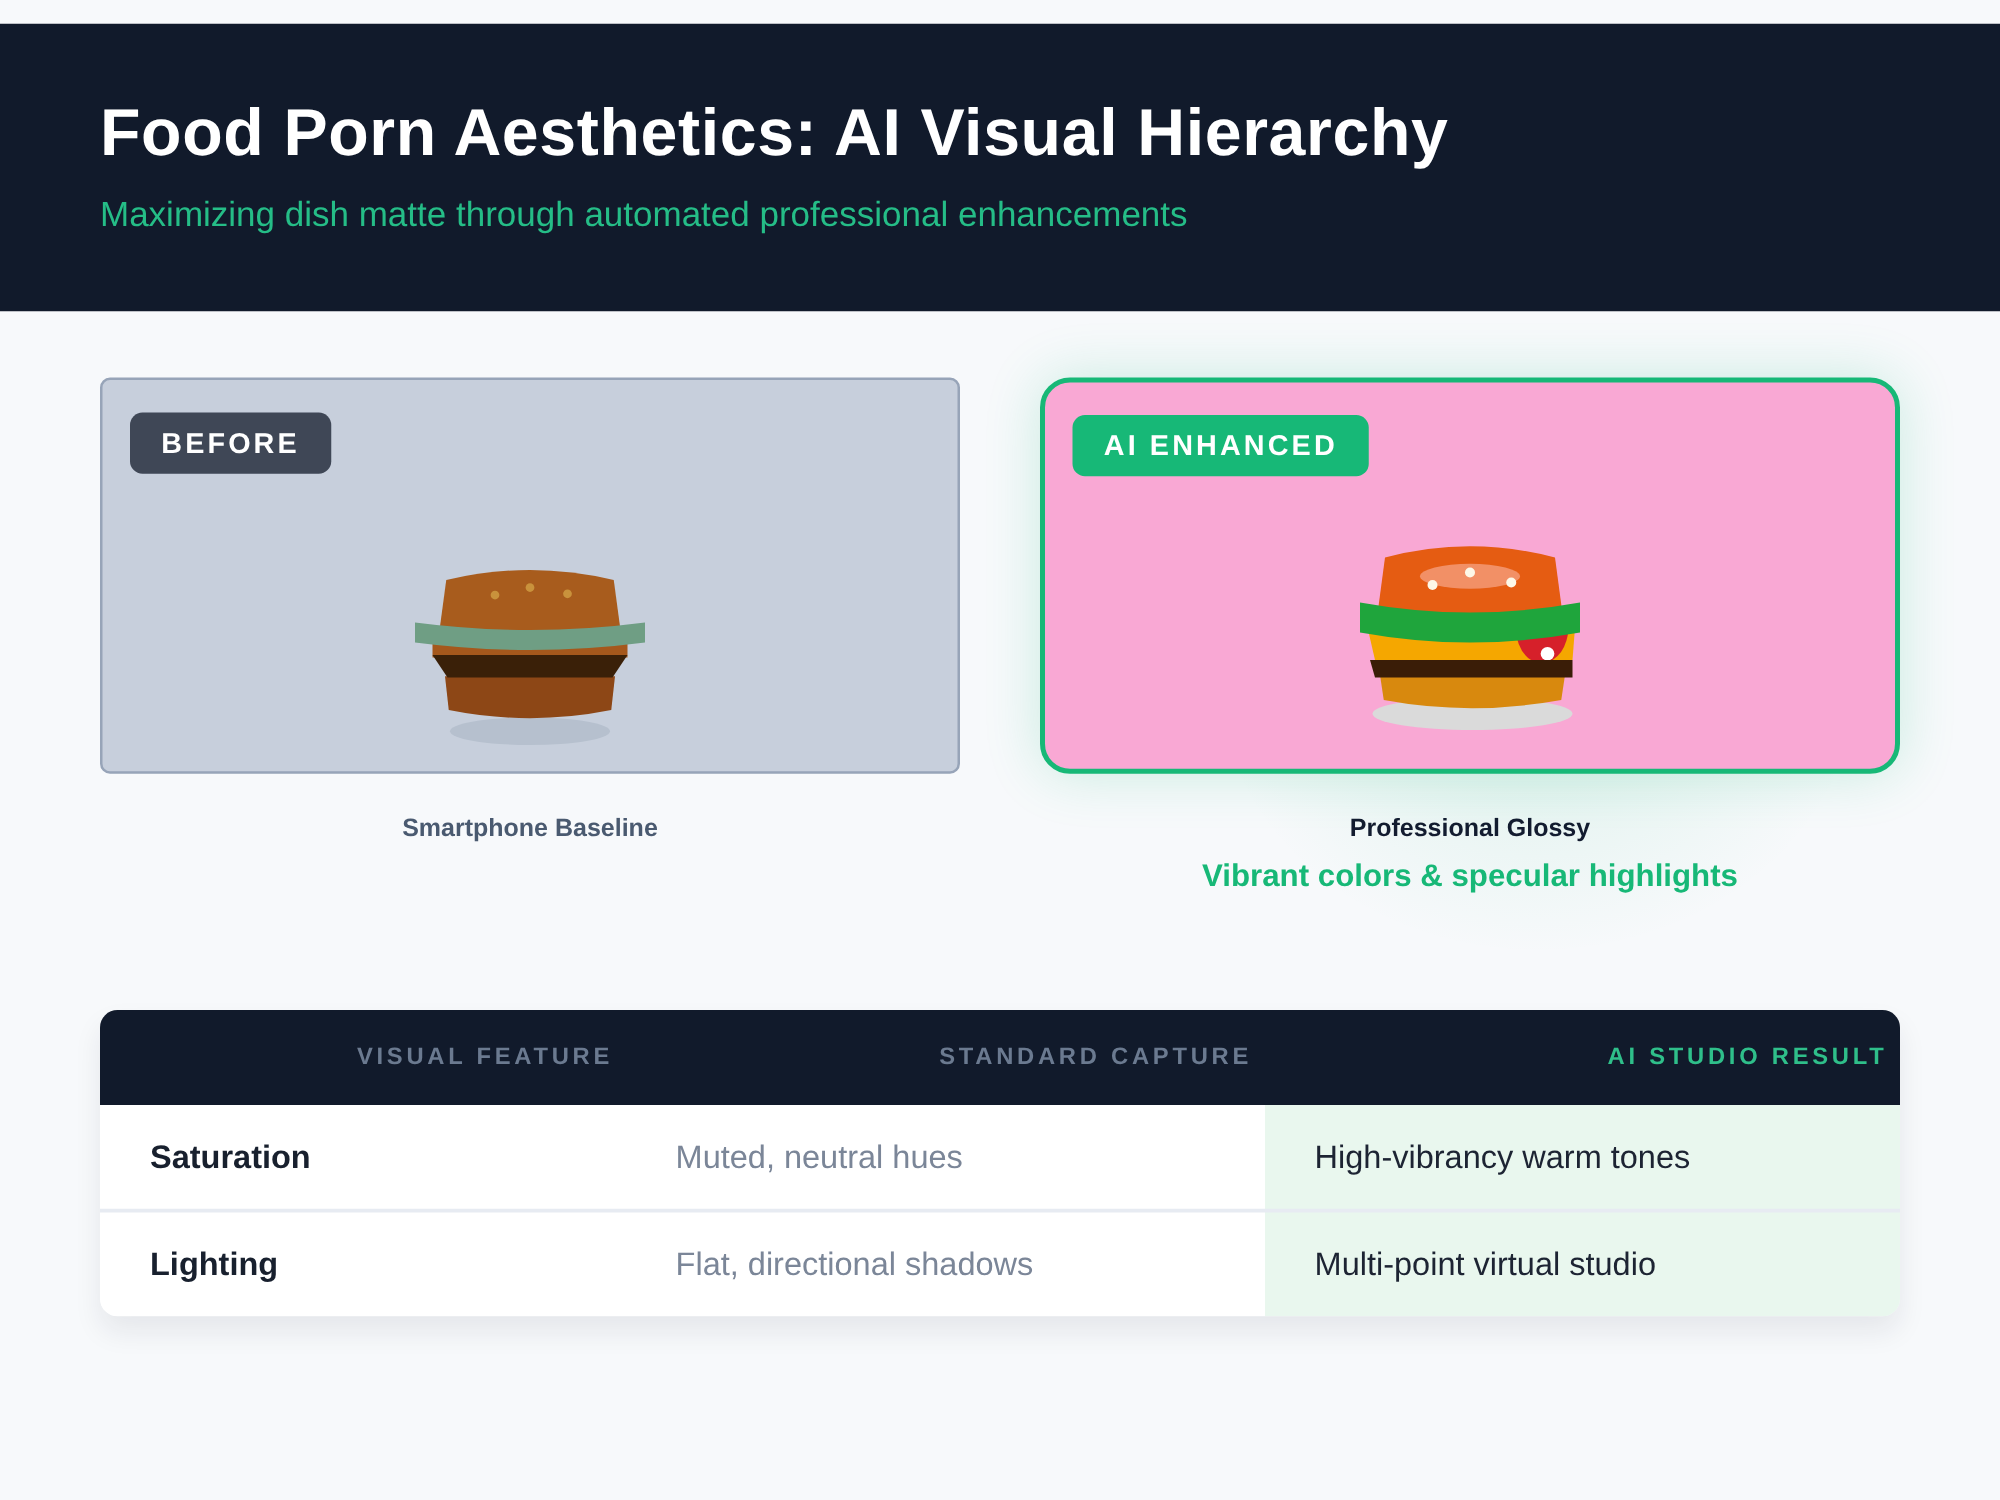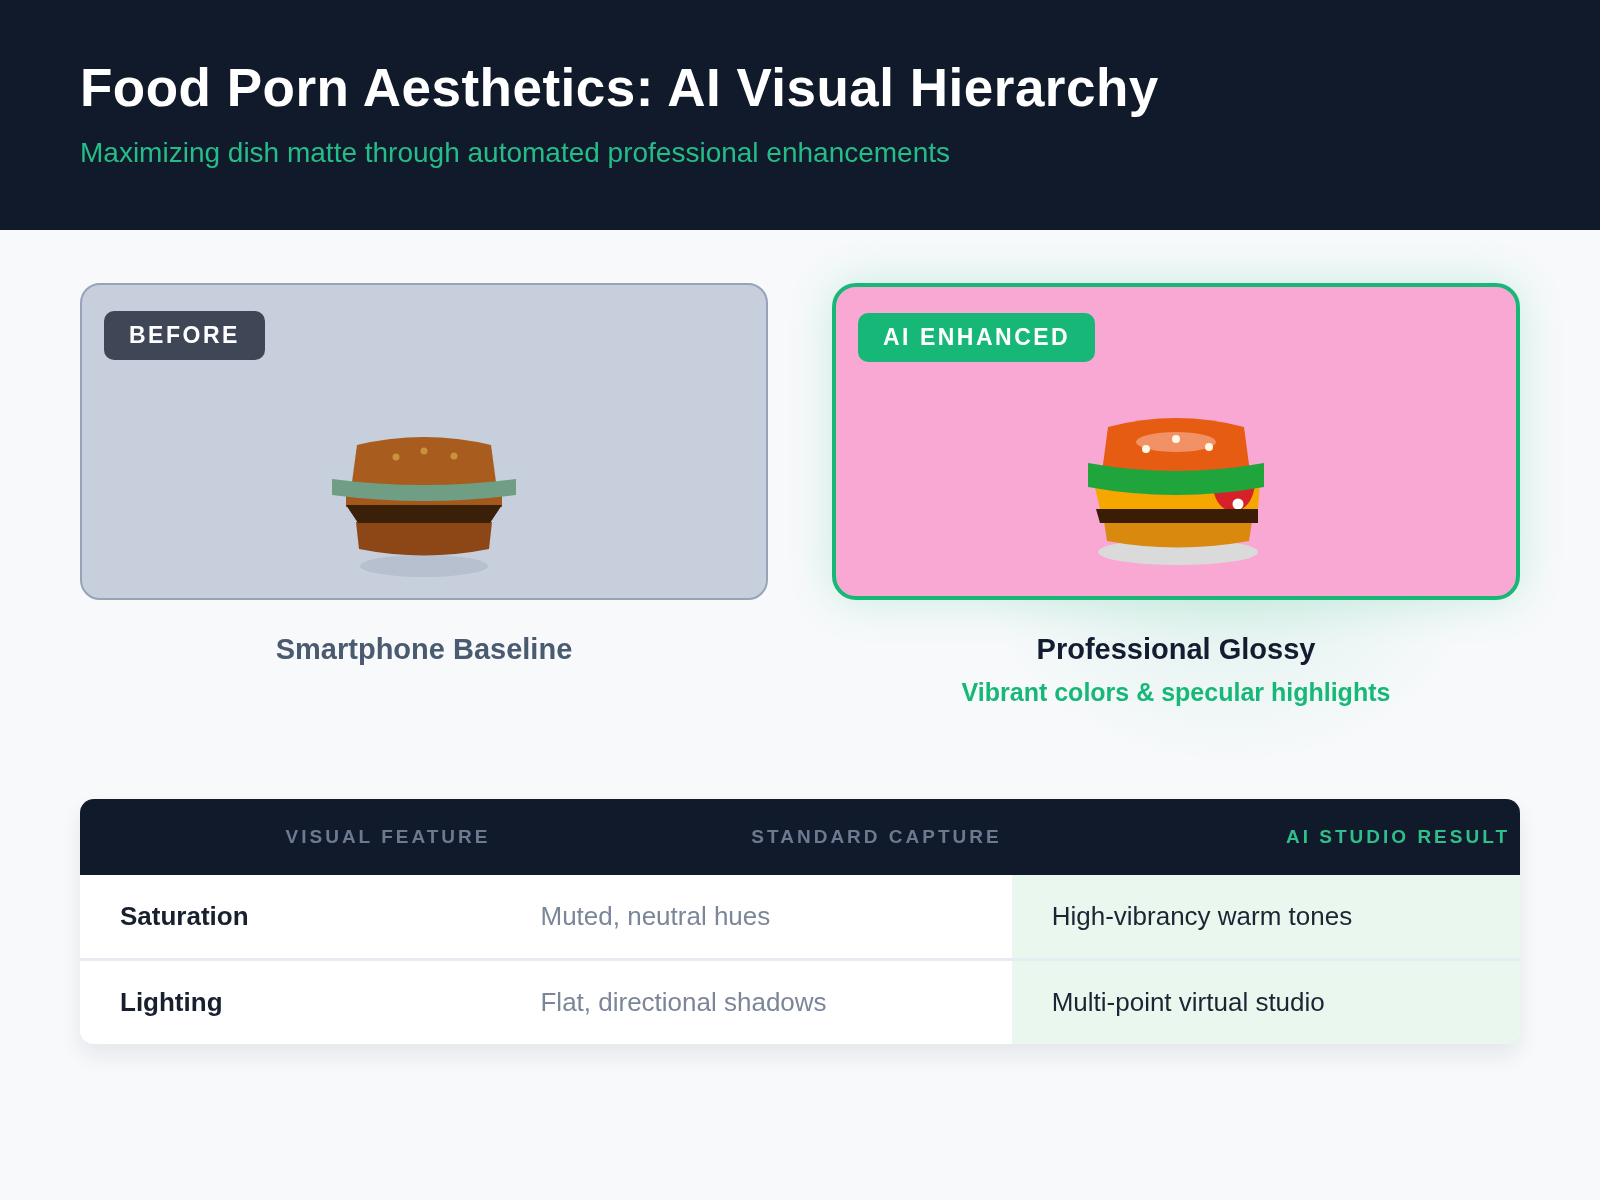--- a/index.html
+++ b/index.html
@@ -29,20 +29,21 @@
     position:absolute; right:10px; top:230px; width:720px; height:620px;
     background:radial-gradient(closest-side, rgba(23,184,119,0.13), rgba(23,184,119,0) 72%);
     pointer-events:none;
   }
   
   .page-header{
     position:relative;
     height:230px;
     background:var(--header-bg);
     padding:58px 80px 0 80px;
+    margin-top:19px;
   }
   .page-title{
     color:#ffffff;
     font-size:53px;
     font-weight:bold;
     letter-spacing:0.5px;
     line-height:1.15;
   }
   .page-subtitle{
     margin-top:18px;
@@ -55,21 +56,21 @@
   .compare-grid{
     margin-top:53px;
     display:grid;
     grid-template-columns:1fr 1fr;
     column-gap:64px;
   }
   .compare-col{display:flex;flex-direction:column;}
   .card{
     position:relative;
     height:317px;
-    border-radius:20px;
+    border-radius:8px;
     display:flex;
     align-items:flex-end;
     justify-content:center;
   }
   .card-before{
     background:var(--before-card-bg);
     border:2px solid var(--before-card-border);
   }
   .card-after{
     background:#f9a8d4;
@@ -85,21 +86,21 @@
     font-size:23px;
     letter-spacing:2.5px;
     padding:11px 25px;
     border-radius:10px;
   }
   .badge-before{background:var(--before-badge-bg);}
   .badge-after{background:var(--accent-green);}
   .card-before .burger{margin-bottom:15px;}
   .card-after .burger{margin-bottom:25px;}
   .caption{text-align:center;margin-top:33px;}
-  .caption-title{font-size:29px;font-weight:bold;color:var(--slate-title);}
+  .caption-title{font-size:20px;font-weight:bold;color:var(--slate-title);}
   .caption-title.dark{color:#131c30;}
   .caption-sub{margin-top:12px;font-size:25px;color:var(--slate-sub);}
   .caption-sub.green{color:var(--accent-green);font-weight:bold;}
   
   .table-wrap{
     margin-top:92px;
     border-radius:14px;
     overflow:hidden;
     box-shadow:0 12px 22px rgba(20,30,50,0.08);
   }

